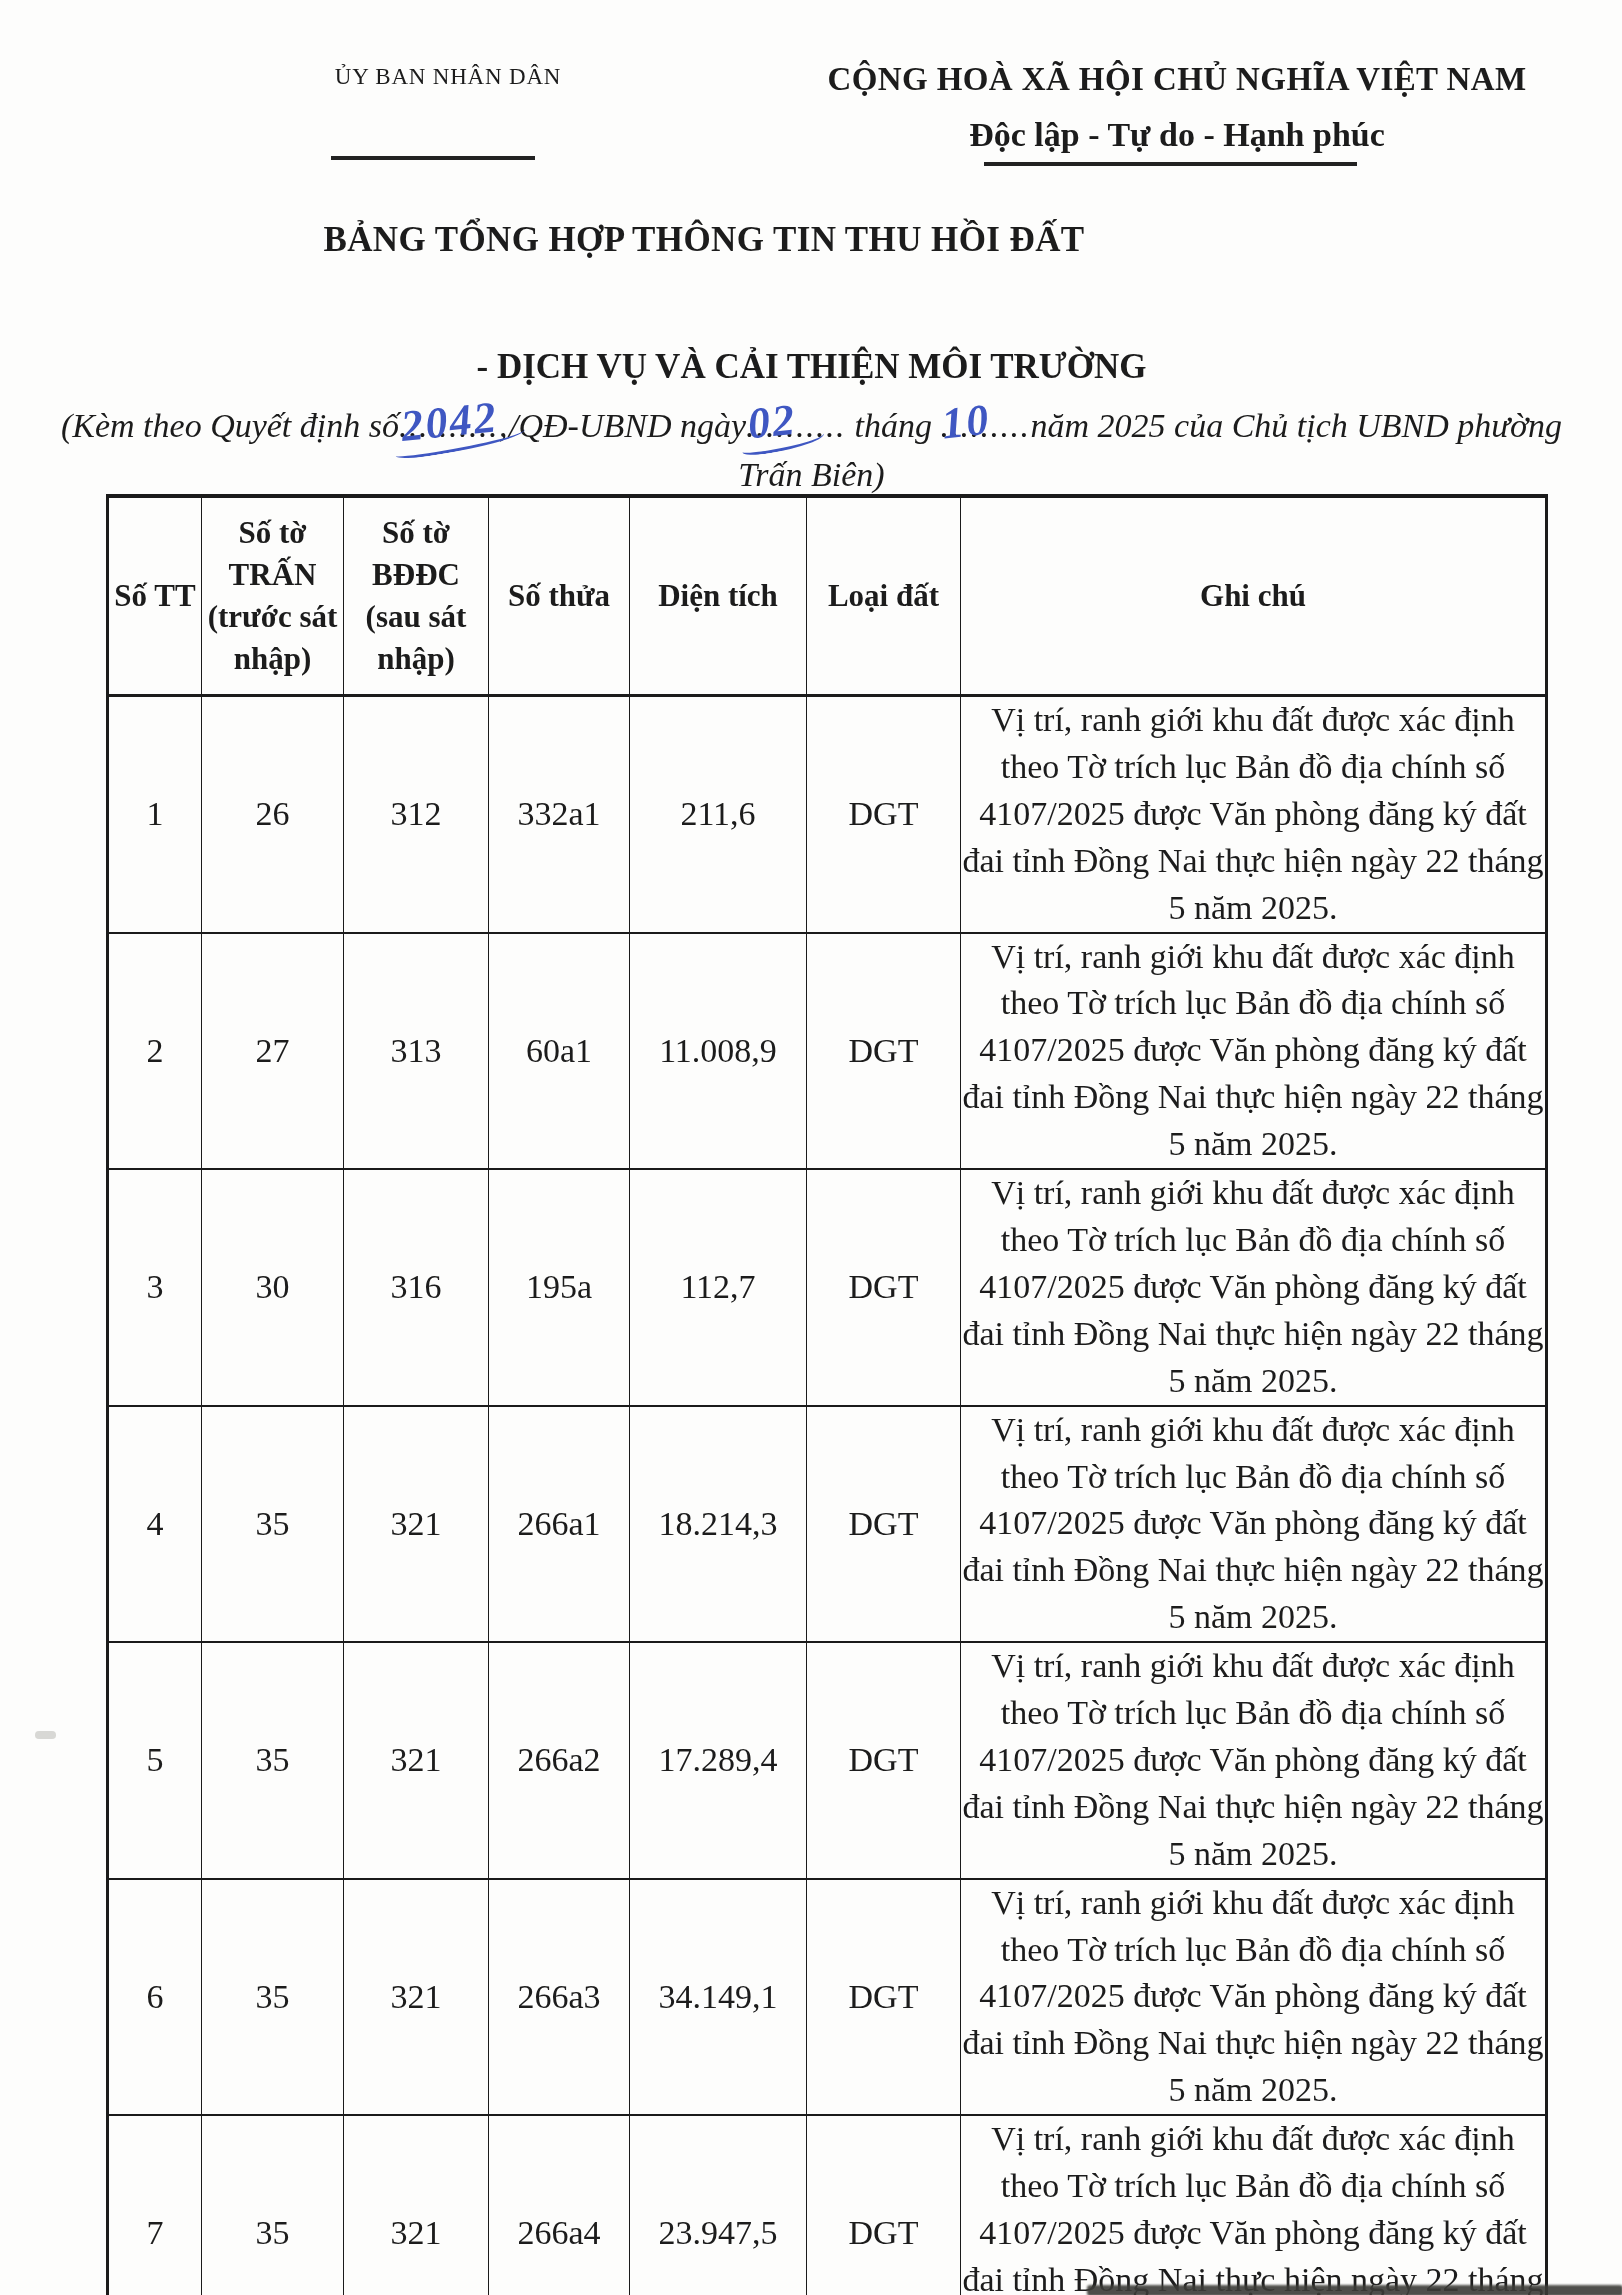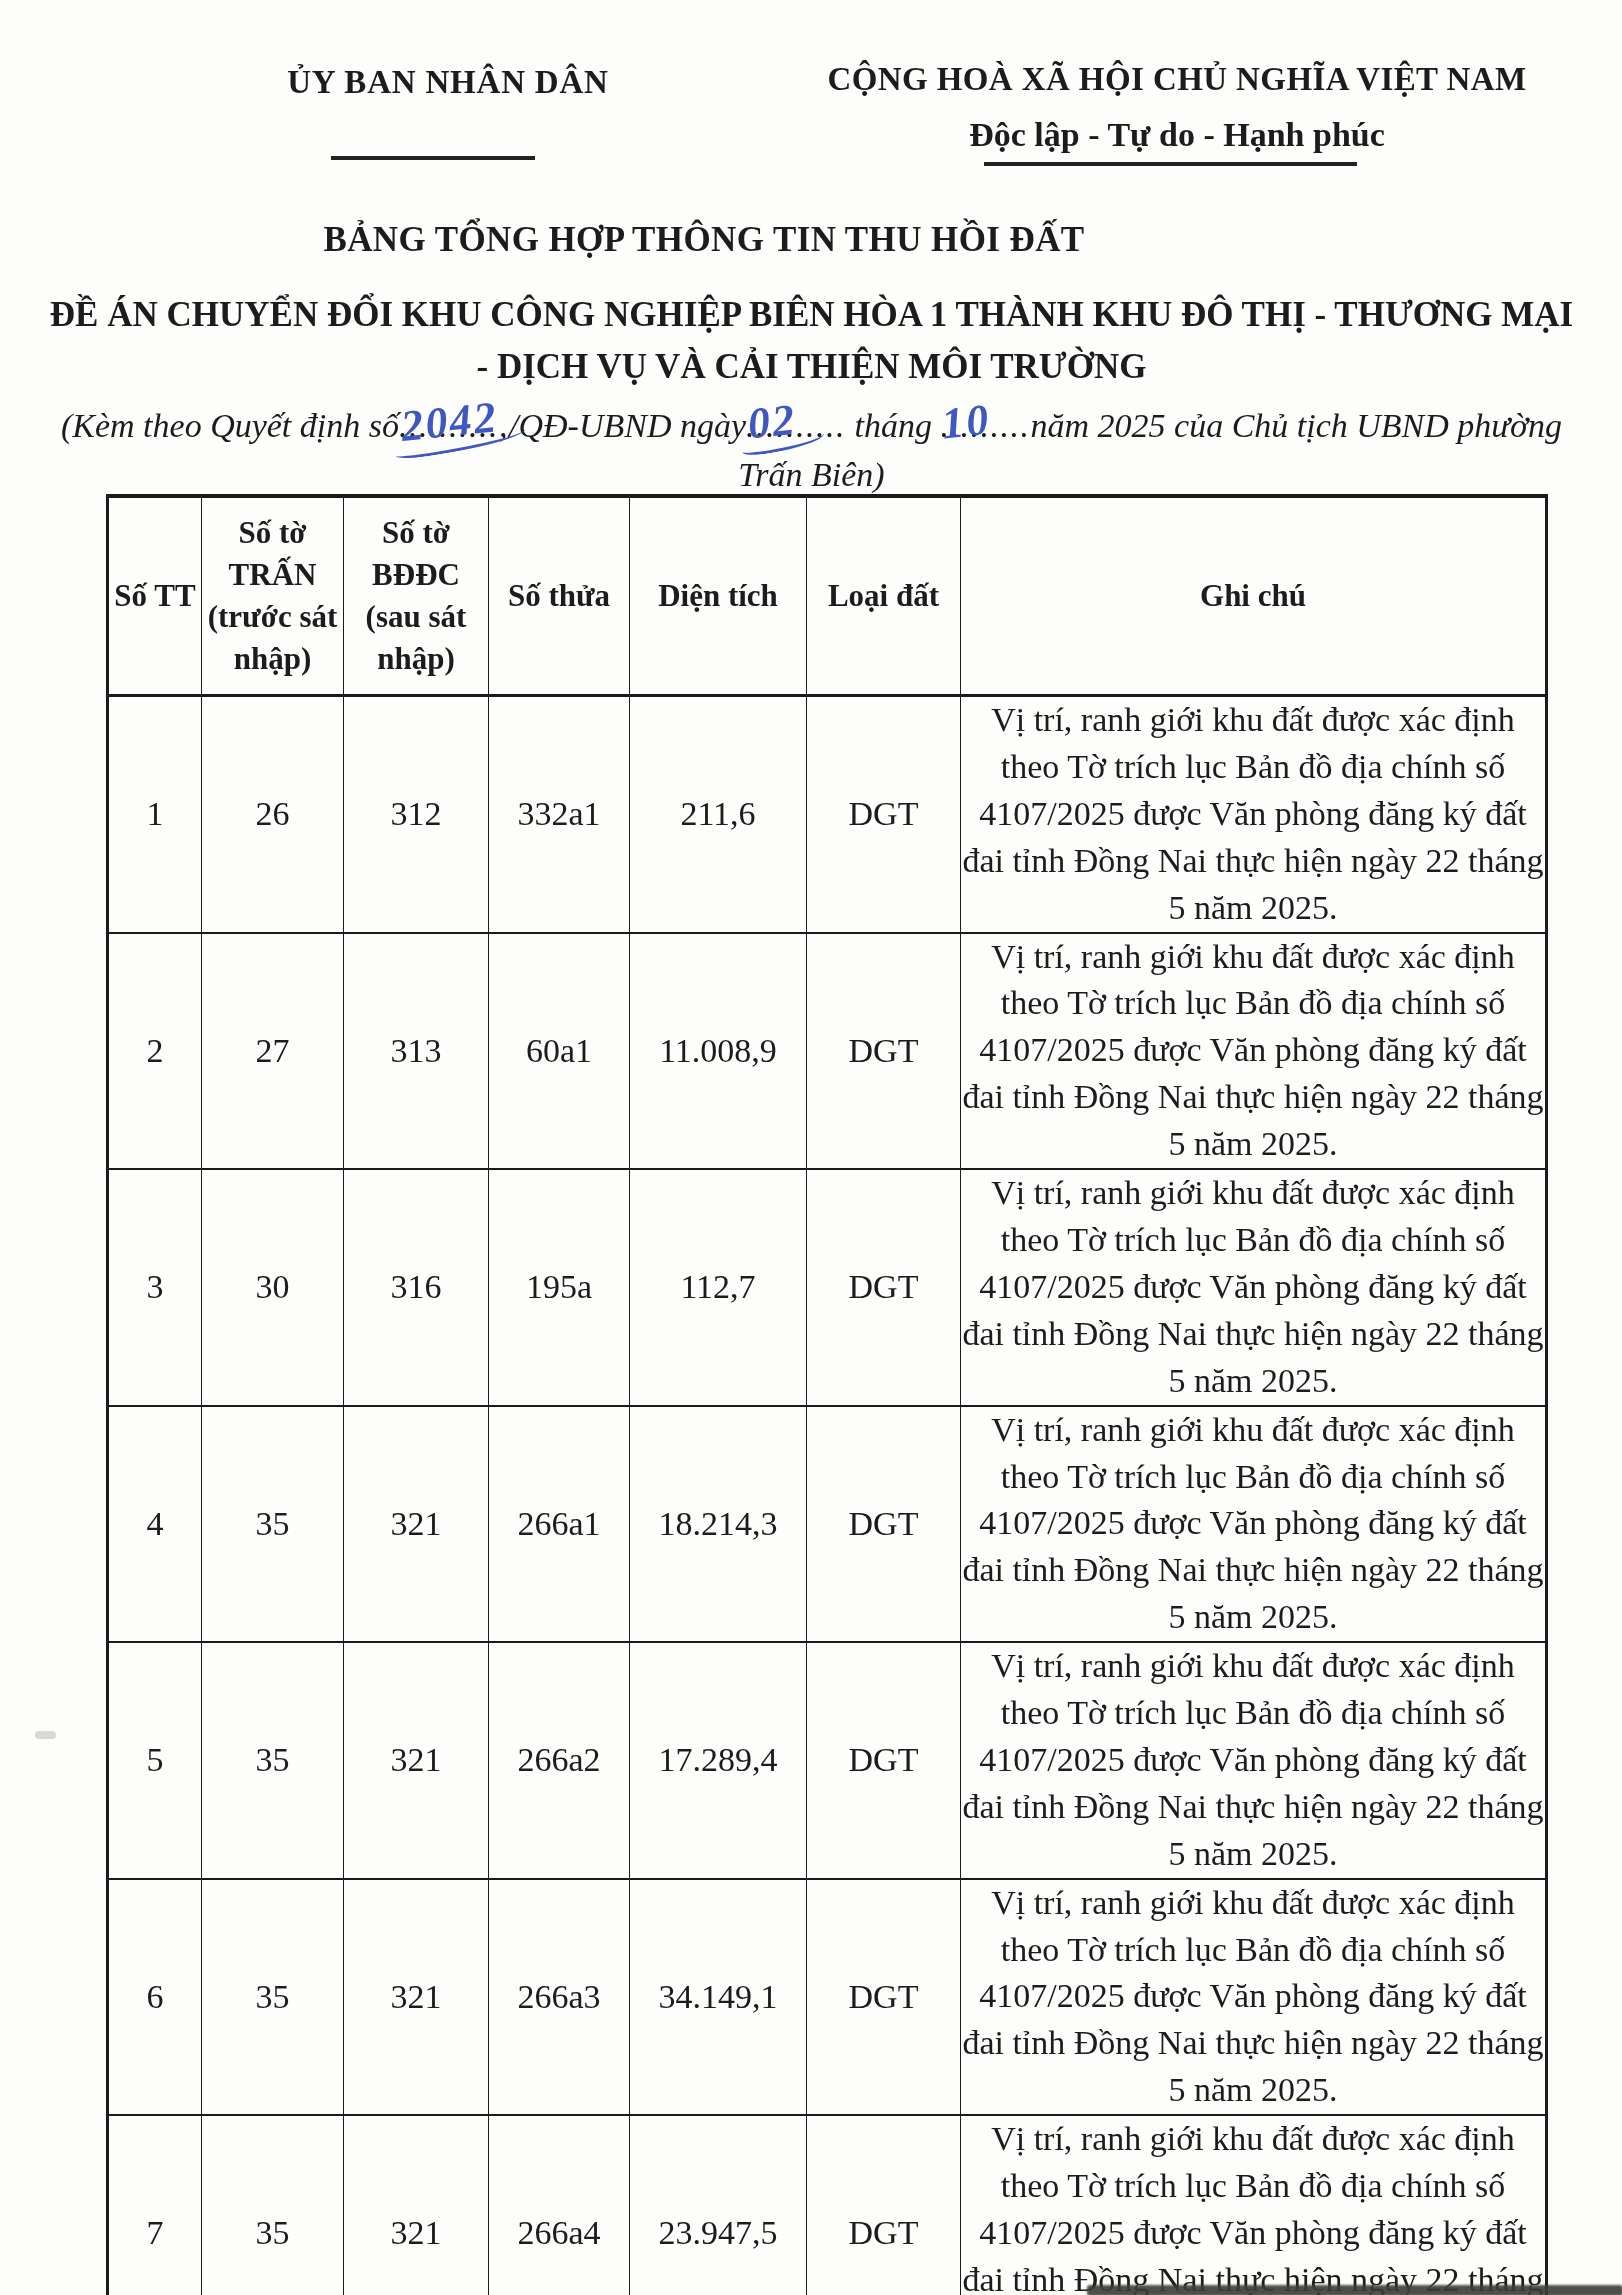--- a/index.html
+++ b/index.html
@@ -9,21 +9,21 @@
     margin:0 auto;
     background:#fdfdfc;
     font-family:"Liberation Serif", serif;
     color:#1c1c1c;
     overflow:hidden;
   }
   .abs{position:absolute;}
   .center{text-align:center;}
 
   
-  .hdr-left-1{top:64px;left:180px;width:536px;font-size:33px;font-weight:bold;letter-spacing:0.8px;}
+  .hdr-left-1{top:64px;left:180px;width:536px;font-size:23px;font-weight:normal;letter-spacing:0.8px;}
   .hdr-left-2{top:119px;left:180px;width:536px;font-size:33px;font-weight:bold;letter-spacing:0.8px;}
   .hdr-left-rule{top:156px;left:331px;width:204px;height:3.8px;background:#222;}
   .hdr-right-1{top:61px;left:825px;width:704px;font-size:33px;font-weight:bold;letter-spacing:0.4px;}
   .hdr-right-2{top:116px;left:825px;width:704px;font-size:34px;font-weight:bold;}
   .hdr-right-rule{top:162px;left:984px;width:373px;height:3.8px;background:#222;}
 
   
   .doc-title{top:220px;left:0;width:1408px;font-size:35px;font-weight:bold;letter-spacing:0.4px;text-align:center;}
   .doc-sub1{top:295px;left:0;width:1623px;font-size:35px;font-weight:bold;}
   .doc-sub2{top:347px;left:0;width:1623px;font-size:35px;font-weight:bold;}
@@ -80,21 +80,20 @@
 <div class="page">
 
   <div class="abs center hdr-left-1">ỦY BAN NHÂN DÂN</div>
   <div class="abs hdr-left-rule"></div>
 
   <div class="abs center hdr-right-1">CỘNG HOÀ XÃ HỘI CHỦ NGHĨA VIỆT NAM</div>
   <div class="abs center hdr-right-2">Độc lập - Tự do - Hạnh phúc</div>
   <div class="abs hdr-right-rule"></div>
 
   <div class="abs center doc-title">BẢNG TỔNG HỢP THÔNG TIN THU HỒI ĐẤT</div>
-  <div class="abs center doc-sub1">ĐỀ ÁN CHUYỂN ĐỔI KHU CÔNG NGHIỆP BIÊN HÒA 1 THÀNH KHU ĐÔ THỊ - THƯƠNG MẠI</div>
   <div class="abs center doc-sub2">- DỊCH VỤ VÀ CẢI THIỆN MÔI TRƯỜNG</div>
 
   <div class="abs center citation">
     <span>(Kèm theo Quyết định số</span><span class="hand"><span class="dots">..........,</span><span class="ink swoosh" style="color: rgb(63, 87, 194);">2042</span></span><span>/QĐ-UBND ngày</span><span class="hand"><span class="dots">..........</span><span class="ink swoosh" style="color: rgb(63, 87, 194);">02</span></span><span> tháng </span><span class="hand"><span class="dots">.........</span><span class="ink" style="color: rgb(63, 87, 194);">10</span></span><span>năm 2025 của Chủ tịch UBND phường</span>
     <br>
     <span>Trấn Biên)</span>
   </div>
 
   <table class="sheet">
     <colgroup>

